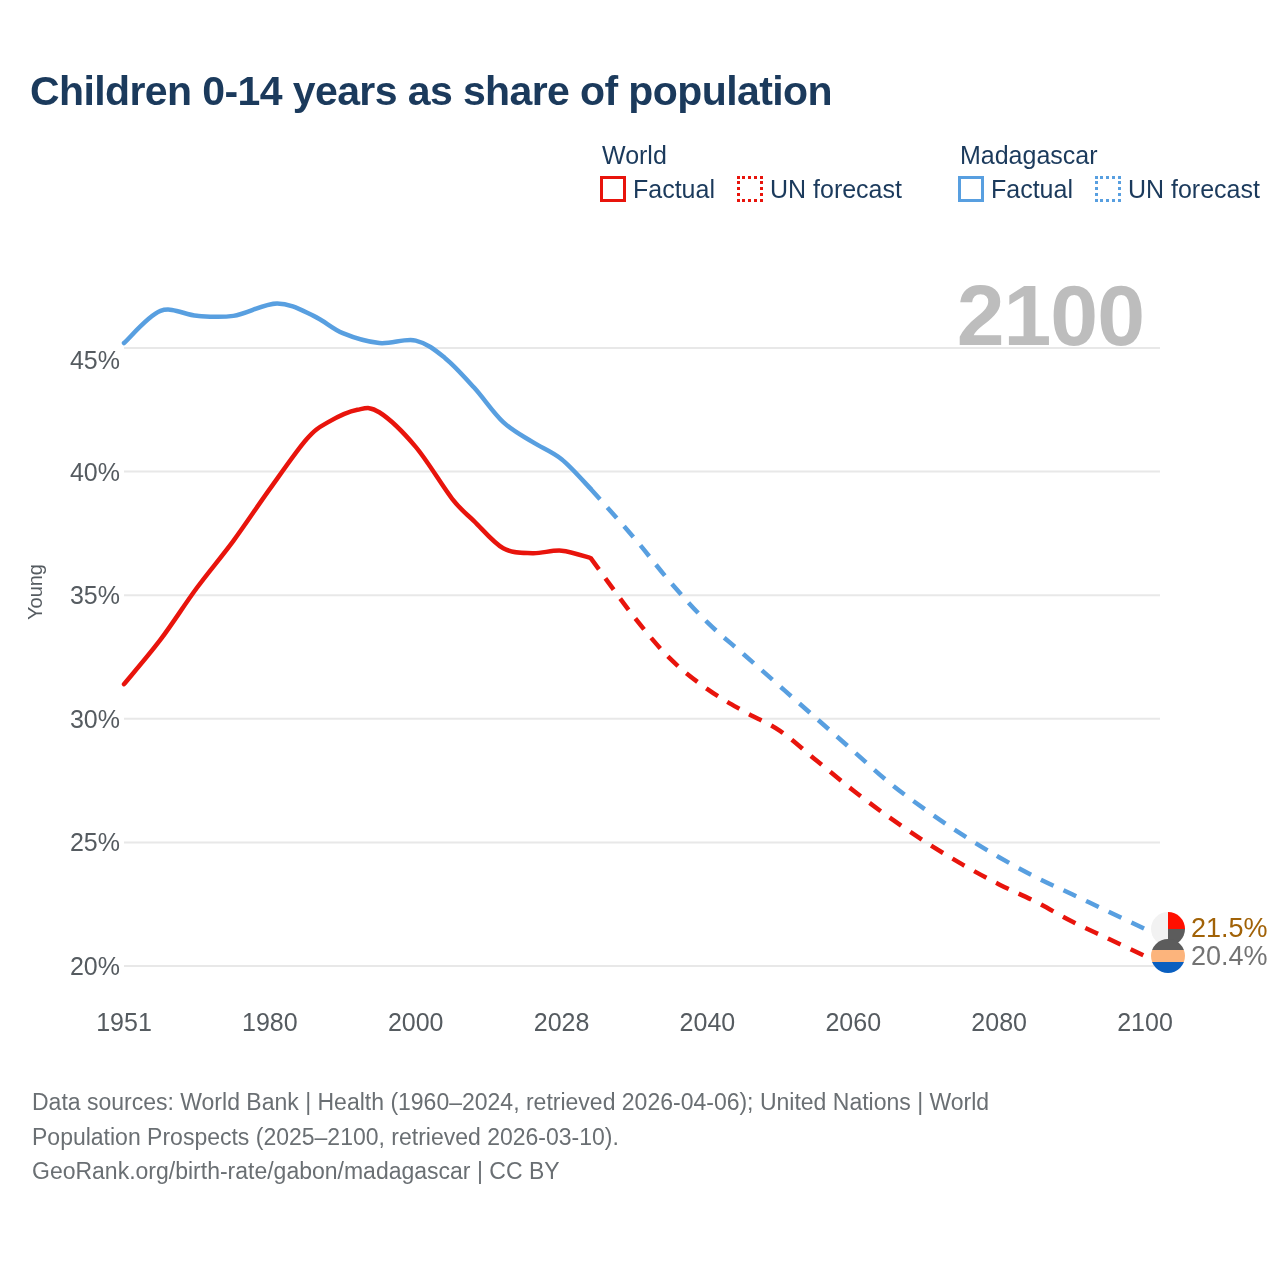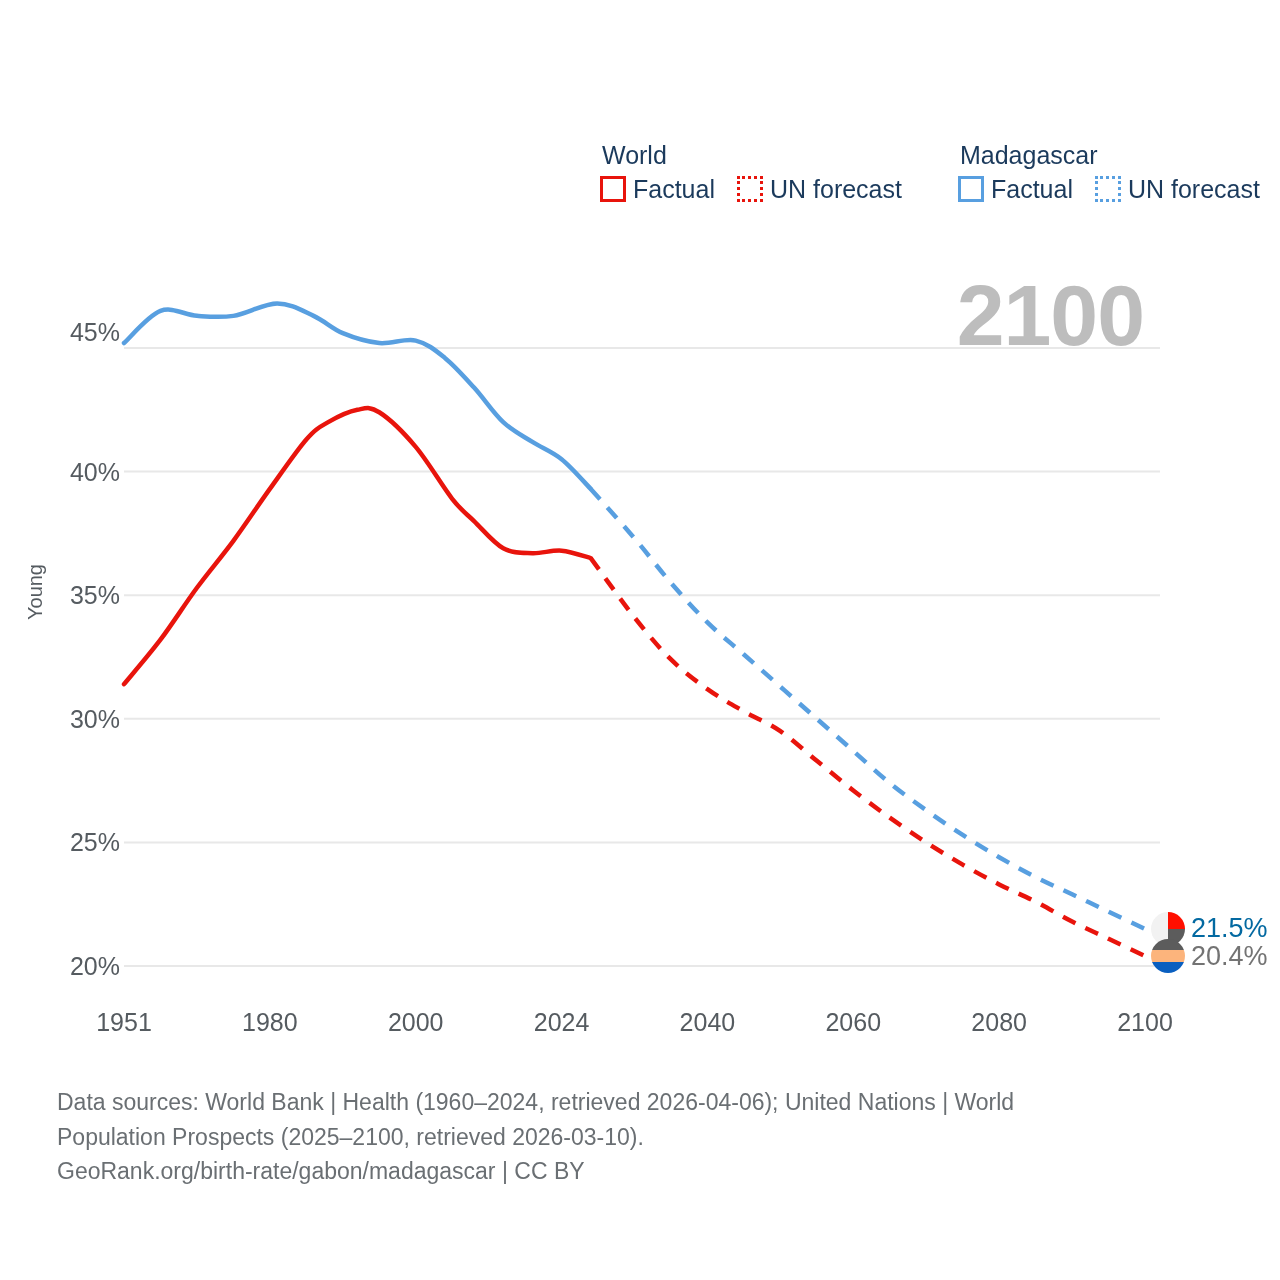--- a/index.html
+++ b/index.html
@@ -153,39 +153,40 @@
     position: absolute; left: 0; width: 100%; height: 33.34%;
   }
   .flag-ga .b1 { top: 0; background: #5c5c5c; }
   .flag-ga .b2 { top: 33.33%; background: #fcb47c; }
   .flag-ga .b3 { top: 66.66%; background: #0a5fc0; }
   .endpoint-value {
     font-size: 27px;
     line-height: 1;
     white-space: nowrap;
   }
-  .endpoint-value.blue { color: #0369a1; }
+  .endpoint-value.blue { color: #a16207; }
   .endpoint-value.red { color: #737373; text-align: right; }
   
   .footer {
     position: absolute;
-    left: 57px;
+    left: 32px;
     top: 1085px;
     width: 1160px;
     font-size: 23px;
     color: #6a6f73;
     line-height: 1.5;
   }
   .footer-line { display: block; }
 </style>
 </head>
 <body>
 
 <div class="page">
 
+  <div class="title">Children 0-14 years as share of population</div>
 
   <div class="legend">
     <div class="legend-group">
       <div class="legend-country">World</div>
       <div class="legend-entries">
         <div class="legend-entry">
           <span class="swatch solid-red"></span>
           <span class="legend-label">Factual</span>
         </div>
         <div class="legend-entry">
@@ -222,27 +223,27 @@
         <path d="M 590.74 558.12 C 598.04 568.01, 621.13 600.56, 634.50 617.45 C 647.87 634.34, 658.81 647.52, 670.96 659.47 C 683.12 671.42, 695.27 680.48, 707.43 689.14 C 719.58 697.79, 731.74 704.38, 743.89 711.38 C 756.05 718.39, 768.20 722.92, 780.36 731.16 C 792.51 739.40, 804.67 750.94, 816.82 760.82 C 828.98 770.71, 841.13 781.01, 853.29 790.49 C 865.44 799.96, 877.60 809.03, 889.75 817.68 C 901.90 826.33, 914.06 834.57, 926.21 842.40 C 938.37 850.23, 950.52 857.64, 962.68 864.65 C 974.83 871.65, 986.99 878.24, 999.14 884.42 C 1011.30 890.60, 1023.45 895.55, 1035.61 901.73 C 1047.76 907.91, 1059.92 915.32, 1072.07 921.50 C 1084.23 927.68, 1096.38 933.04, 1108.54 938.81 C 1120.69 944.58, 1138.92 953.23, 1145.00 956.11" fill="none" stroke="#e8140c" stroke-width="4.5" stroke-dasharray="14 11" stroke-linecap="butt"></path>
         <path d="M 124.00 343.06 C 130.08 337.70, 148.31 315.45, 160.46 310.92 C 172.62 306.39, 184.77 315.04, 196.93 315.86 C 209.08 316.69, 220.02 317.92, 233.39 315.86 C 246.76 313.80, 263.78 303.50, 277.15 303.50 C 290.52 303.50, 302.67 310.92, 313.61 315.86 C 324.55 320.81, 331.85 328.64, 342.79 333.17 C 353.73 337.70, 367.10 341.82, 379.25 343.06 C 391.40 344.29, 404.77 338.11, 415.71 340.58 C 426.65 343.06, 435.16 350.06, 444.89 357.89 C 454.61 365.72, 464.33 376.84, 474.06 387.55 C 483.78 398.26, 493.50 413.10, 503.23 422.16 C 512.95 431.22, 522.68 435.76, 532.40 441.94 C 542.12 448.12, 551.85 451.41, 561.57 459.24 C 571.30 467.07, 585.88 483.96, 590.74 488.90" fill="none" stroke="#589fe0" stroke-width="4.5" stroke-linecap="round" stroke-linejoin="round"></path>
         <path d="M 590.74 488.90 C 598.04 497.14, 621.13 522.69, 634.50 538.34 C 647.87 554.00, 658.81 568.83, 670.96 582.84 C 683.12 596.85, 695.27 610.44, 707.43 622.39 C 719.58 634.34, 731.74 643.82, 743.89 654.53 C 756.05 665.24, 768.20 675.95, 780.36 686.66 C 792.51 697.38, 804.67 708.09, 816.82 718.80 C 828.98 729.51, 841.13 740.22, 853.29 750.94 C 865.44 761.65, 877.60 773.18, 889.75 783.07 C 901.90 792.96, 914.06 801.61, 926.21 810.26 C 938.37 818.92, 950.52 827.16, 962.68 834.98 C 974.83 842.81, 986.99 850.23, 999.14 857.23 C 1011.30 864.24, 1023.45 870.83, 1035.61 877.01 C 1047.76 883.19, 1059.92 888.54, 1072.07 894.31 C 1084.23 900.08, 1096.38 905.85, 1108.54 911.62 C 1120.69 917.38, 1138.92 926.04, 1145.00 928.92" fill="none" stroke="#589fe0" stroke-width="4.5" stroke-dasharray="14 11" stroke-linecap="butt"></path>
       </svg>
     <div id="ytick-layer">
         <div class="ytick" style="top: 966px;">20%</div>
         <div class="ytick" style="top: 842.4px;">25%</div>
         <div class="ytick" style="top: 718.8px;">30%</div>
         <div class="ytick" style="top: 595.2px;">35%</div>
         <div class="ytick" style="top: 471.6px;">40%</div>
-        <div class="ytick" style="top: 332px;">45%</div>
+        <div class="ytick" style="top: 360px;">45%</div>
       </div>
     <div id="xtick-layer">
         <div class="xtick" style="left: 124px;">1951</div>
         <div class="xtick" style="left: 269.857px;">1980</div>
         <div class="xtick" style="left: 415.714px;">2000</div>
-        <div class="xtick" style="left: 561.571px;">2024</div>
+        <div class="xtick" style="left: 561.571px;">2028</div>
         <div class="xtick" style="left: 707.429px;">2040</div>
         <div class="xtick" style="left: 853.286px;">2060</div>
         <div class="xtick" style="left: 999.143px;">2080</div>
         <div class="xtick" style="left: 1145px;">2100</div>
       </div>
     <div class="yaxis-title">Young</div>
 
     <div class="endpoint" id="endpoint-mg" style="left: 1151px; top: 911.92px;">
       <span class="flag flag-mg">
         <span class="q-left"></span>

